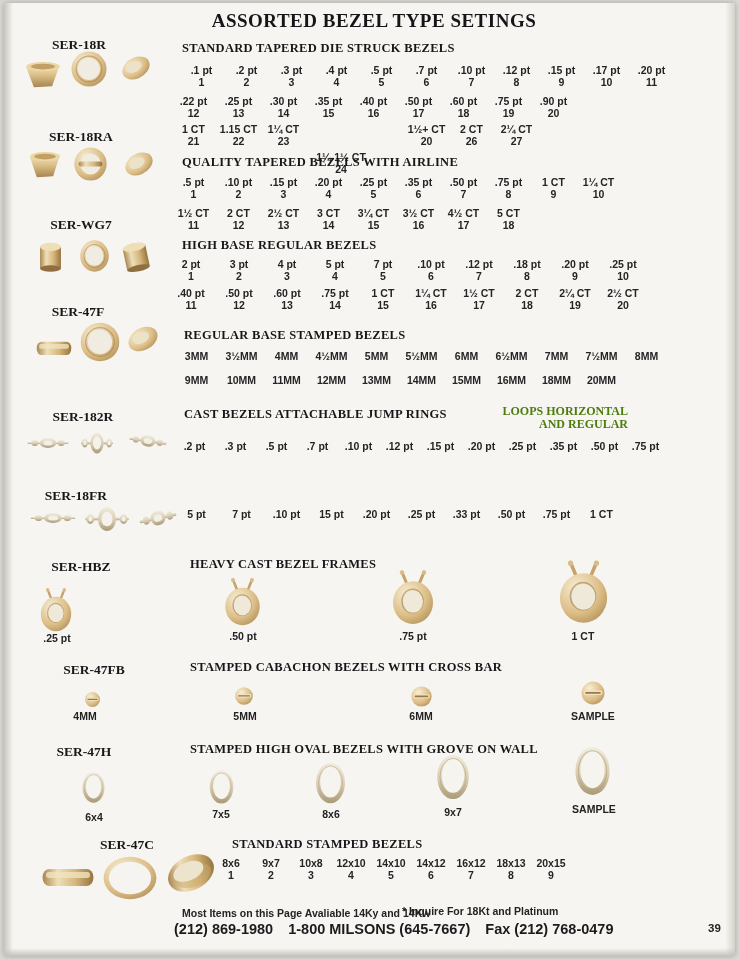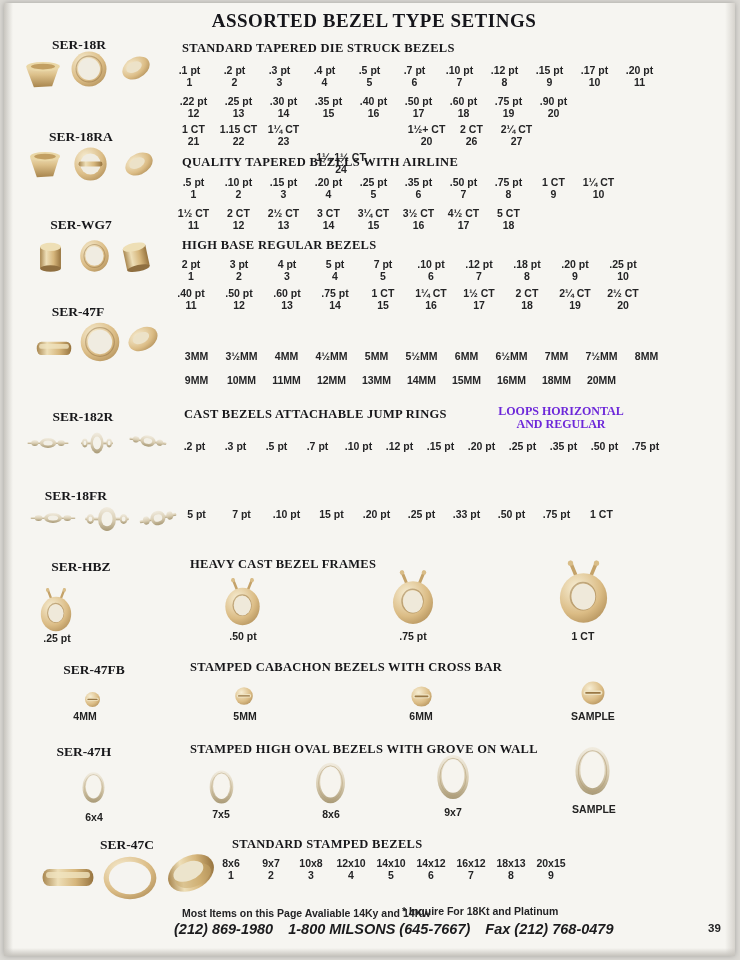--- a/index.html
+++ b/index.html
@@ -7,28 +7,28 @@
   .page{position:absolute;left:4px;top:3px;right:5px;bottom:4px;background:#f6f5f1;
         box-shadow:0 0 6px rgba(0,0,0,.25);}
   .edge-l{position:absolute;left:0;top:0;bottom:0;width:9px;background:linear-gradient(90deg,#c9c6c0,rgba(201,198,192,0));}
   .edge-r{position:absolute;right:0;top:0;bottom:0;width:10px;background:linear-gradient(270deg,#d6d3cd,rgba(214,211,205,0));}
   .edge-b{position:absolute;left:0;right:0;bottom:0;height:8px;background:linear-gradient(0deg,#c6c3bd,rgba(198,195,189,0));}
   .title{position:absolute;left:0;top:7px;width:740px;text-align:center;
          font:bold 19px/22px "Liberation Serif",serif;letter-spacing:.5px;color:#15151a;}
   .h{position:absolute;font:bold 12.5px/14px "Liberation Serif",serif;letter-spacing:.3px;color:#17171a;white-space:nowrap;}
   .pcode{position:absolute;font:bold 13.5px/15px "Liberation Serif",serif;color:#17171a;text-align:center;width:90px;}
   .lbl{position:absolute;font:bold 10.5px/11px "Liberation Sans",sans-serif;color:#222;text-align:center;white-space:nowrap;}
-  .note{position:absolute;font:bold 12px/13px "Liberation Serif",serif;color:#6d28d9;text-align:center;}
+  .note{position:absolute;font:bold 12px/13px "Liberation Serif",serif;color:#4d7c0f;text-align:right;}
   .row{position:absolute;display:flex;}
   .cell{width:var(--cw,45px);flex:0 0 auto;text-align:center;}
   .sz,.num{font:bold 10.5px/12px "Liberation Sans",sans-serif;color:#242426;white-space:nowrap;}
   .ph{position:absolute;}
   .fnote{position:absolute;font:bold 10.5px/12px "Liberation Sans",sans-serif;color:#232325;white-space:nowrap;}
   .phone{position:absolute;font:bold 14.5px/17px "Liberation Sans",sans-serif;color:#1b1b1d;white-space:nowrap;}
-  .phone span{margin-right:15px;font-style:italic;}
+  .phone span{margin-right:15px;}
   .pageno{position:absolute;font:bold 11.5px/13px "Liberation Sans",sans-serif;color:#232325;}
 </style>
 </head>
 <body>
 
 <svg style="position:absolute;width:0;height:0" aria-hidden="true">
   <defs>
     <linearGradient id="gold" x1="0" y1="0" x2="0" y2="1">
       <stop offset="0" stop-color="#f2e5c2"></stop>
         <stop offset=".45" stop-color="#dcc08a"></stop>
@@ -223,21 +223,21 @@
       <use href="#oval-band"></use>
     </svg>
   <svg class="ph" style="left:97px;top:851px;width:58px;height:48px" viewBox="0 0 110 86" preserveAspectRatio="none">
       <use href="#oval-ring"></use>
     </svg>
   <svg class="ph" style="left:160px;top:848px;width:54px;height:44px" viewBox="0 0 120 70" preserveAspectRatio="none">
       <use href="#oval-angled"></use>
     </svg>
 
   <div class="h" style="left:178px;top:38px">STANDARD TAPERED DIE STRUCK BEZELS</div>
-  <div class="row" style="left:163px;top:61px">
+  <div class="row" style="left:175px;top:61px">
       <div class="cell">
         <div class="sz">.1 pt</div>
         <div class="num">1</div>
       </div>
       <div class="cell">
         <div class="sz">.2 pt</div>
         <div class="num">2</div>
       </div>
       <div class="cell">
         <div class="sz">.3 pt</div>
@@ -505,20 +505,21 @@
       <div class="cell">
         <div class="sz">2¼ CT</div>
         <div class="num">19</div>
       </div>
       <div class="cell">
         <div class="sz">2½ CT</div>
         <div class="num">20</div>
       </div>
     </div>
 
+  <div class="h" style="left:180px;top:325px">REGULAR BASE STAMPED BEZELS</div>
   <div class="row" style="left:170px;top:347px">
       <div class="cell">
         <div class="sz">3MM</div>
       </div>
       <div class="cell">
         <div class="sz">3½MM</div>
       </div>
       <div class="cell">
         <div class="sz">4MM</div>
       </div>

